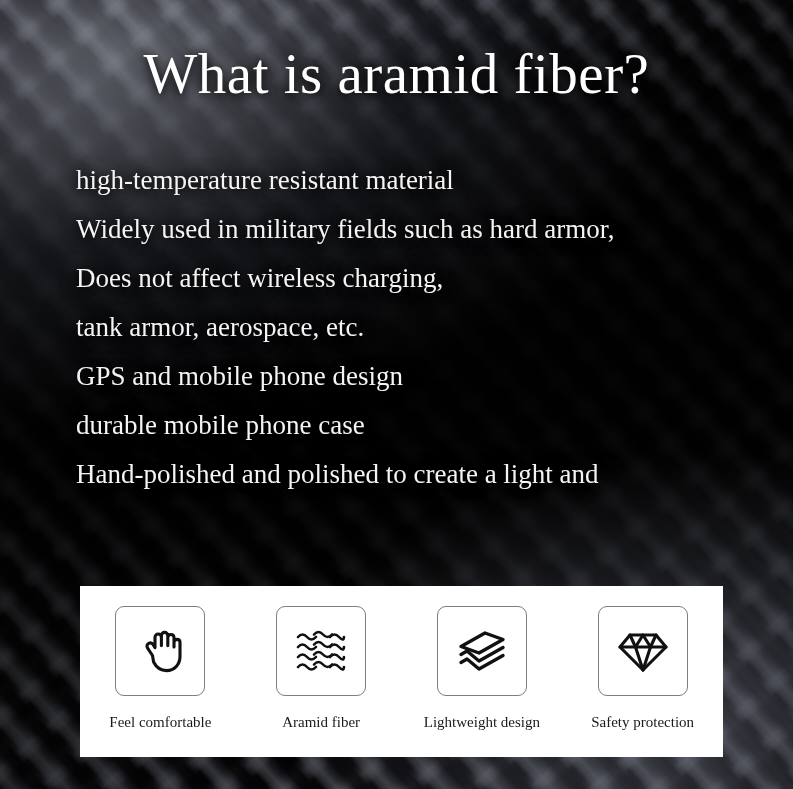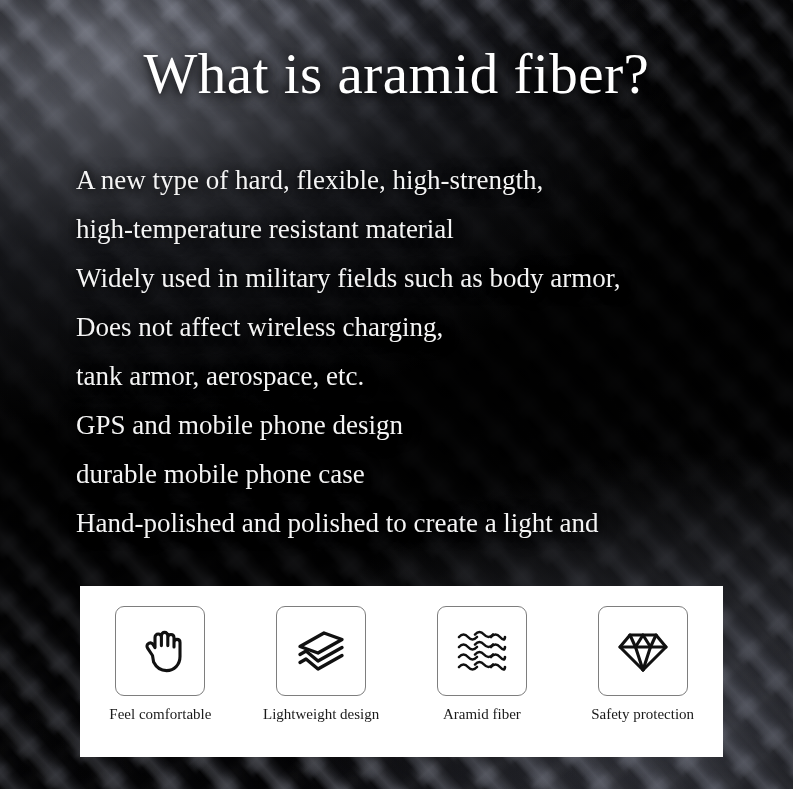--- a/index.html
+++ b/index.html
@@ -156,21 +156,21 @@
     border: 1.3px solid #7e7e7e;
     border-radius: 9px;
     background: #fff;
     display: flex;
     align-items: center;
     justify-content: center;
     box-sizing: border-box;
   }
   .icon-box svg { display: block; }
   .feature-label {
-    margin-top: 9px;
+    margin-top: 17px;
     color: #1a1a1a;
     font-size: 15px;
     line-height: 18px;
     white-space: nowrap;
   }
 </style>
 </head>
 <body>
 
 <div class="poster">
@@ -178,53 +178,39 @@
   <div class="bg"></div>
   <div class="bg-weave"></div>
   <div class="bg-light"></div>
   <div class="bg-vignette"></div>
 
   <div class="content">
 
     <div class="title">What is aramid fiber?</div>
 
     <div class="body-copy">
-      <div class="body-line">A new type of hard, flexible, high-strength,</div>
       <div class="body-line">high-temperature resistant material</div>
-      <div class="body-line">Widely used in military fields such as body armor,</div>
+      <div class="body-line">Widely used in military fields such as hard armor,</div>
       <div class="body-line">Does not affect wireless charging,</div>
       <div class="body-line">tank armor, aerospace, etc.</div>
       <div class="body-line">GPS and mobile phone design</div>
       <div class="body-line">durable mobile phone case</div>
       <div class="body-line">Hand-polished and polished to create a light and</div>
     </div>
 
     <div class="features">
       <div class="feature-row">
 
         <div class="feature">
           <div class="icon-box">
             <svg width="52" height="52" viewBox="0 0 52 52">
               <path d="M18.5 30.5 L13.6 23.2 C12.4 21.4 13.0 19.3 14.7 18.4 C16.3 17.5 18.2 18.1 19.2 19.7 L21.0 22.6 L21.0 12.4 C21.0 10.4 22.4 9.0 24.2 9.0 C26.0 9.0 27.4 10.4 27.4 12.4 L27.4 20.6 L27.4 10.8 C27.4 8.8 28.8 7.4 30.6 7.4 C32.4 7.4 33.8 8.8 33.8 10.8 L33.8 20.6 L33.8 12.8 C33.8 10.9 35.1 9.5 36.9 9.5 C38.7 9.5 40.0 10.9 40.0 12.8 L40.0 22.0 L40.0 17.5 C40.0 15.7 41.3 14.4 43.0 14.4 C44.7 14.4 46.0 15.7 46.0 17.5 L46.0 31.5 C46.0 39.6 40.2 45.6 32.6 45.6 C26.8 45.6 22.4 42.6 19.6 37.0 Z" fill="none" stroke="#111111" stroke-width="3.1" stroke-linejoin="round" stroke-linecap="round"></path>
             </svg>
           </div>
           <div class="feature-label">Feel comfortable</div>
-        </div>
-
-        <div class="feature">
-          <div class="icon-box">
-            <svg width="54" height="50" viewBox="0 0 54 50">
-              <g fill="none" stroke="#111111" stroke-width="3.4" stroke-linejoin="round" stroke-linecap="round">
-                <path d="M6 20.5 L30 7 L48 13.5 L24 27 Z"></path>
-                <path d="M6 28.5 L12 25 L24 35 L48 21.5"></path>
-                <path d="M6 36.5 L12 33 L24 43 L48 29.5"></path>
-              </g>
-            </svg>
-          </div>
-          <div class="feature-label">Lightweight design</div>
         </div>
 
         <div class="feature">
           <div class="icon-box">
             <svg width="54" height="50" viewBox="0 0 54 50">
               <g fill="none" stroke="#111111" stroke-width="2.6" stroke-linecap="round">
                 <path d="M4 11 q4.5 -5 9 0 t9 0"></path>
                 <path d="M20 8.5 q4.5 -5 9 0 t9 0"></path>
                 <path d="M36 11 q4.5 -5 9 0 t5 0"></path>
                 <path d="M4 21 q4.5 -5 9 0 t9 0"></path>
@@ -238,20 +224,33 @@
                 <path d="M36 41 q4.5 -5 9 0 t5 0"></path>
               </g>
             </svg>
           </div>
           <div class="feature-label">Aramid fiber</div>
         </div>
 
         <div class="feature">
           <div class="icon-box">
             <svg width="54" height="50" viewBox="0 0 54 50">
+              <g fill="none" stroke="#111111" stroke-width="3.4" stroke-linejoin="round" stroke-linecap="round">
+                <path d="M6 20.5 L30 7 L48 13.5 L24 27 Z"></path>
+                <path d="M6 28.5 L12 25 L24 35 L48 21.5"></path>
+                <path d="M6 36.5 L12 33 L24 43 L48 29.5"></path>
+              </g>
+            </svg>
+          </div>
+          <div class="feature-label">Lightweight design</div>
+        </div>
+
+        <div class="feature">
+          <div class="icon-box">
+            <svg width="54" height="50" viewBox="0 0 54 50">
               <g fill="none" stroke="#111111" stroke-width="3.1" stroke-linejoin="round" stroke-linecap="round">
                 <path d="M14 9 L40 9 L50 21 L27 44 L4 21 Z"></path>
                 <path d="M4 21 L50 21"></path>
                 <path d="M14 9 L19.5 21 L27 44"></path>
                 <path d="M40 9 L34.5 21 L27 44"></path>
                 <path d="M19.5 21 L27 9 L34.5 21"></path>
               </g>
             </svg>
           </div>
           <div class="feature-label">Safety protection</div>

